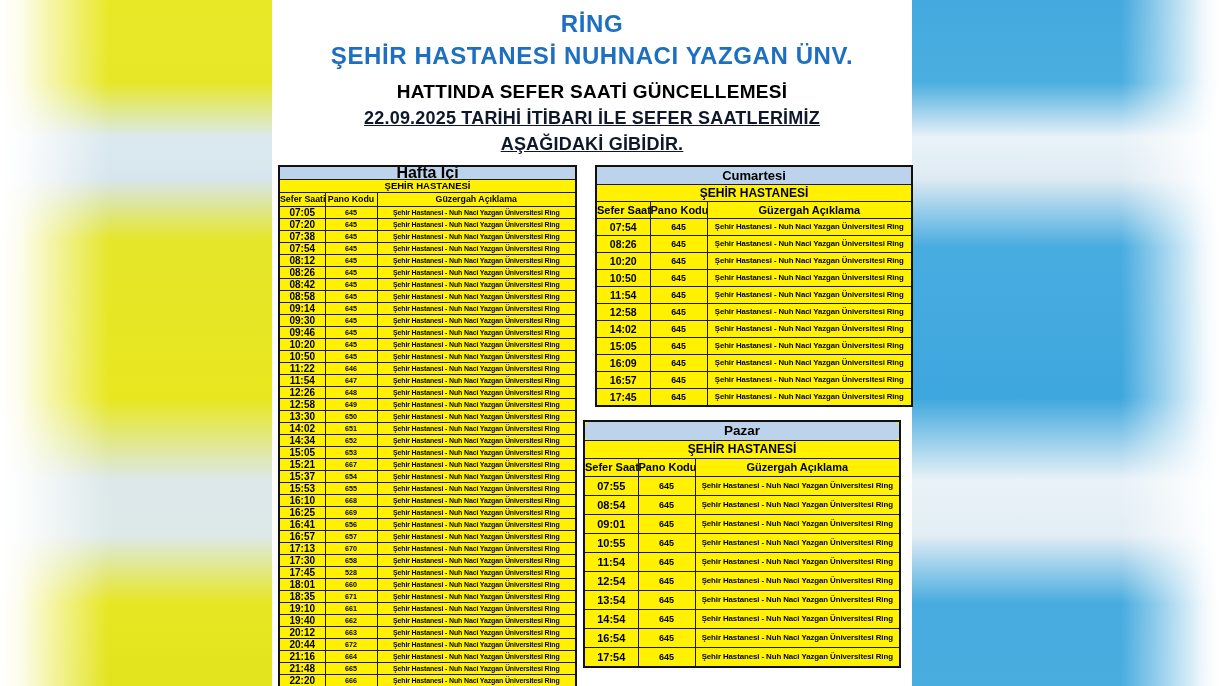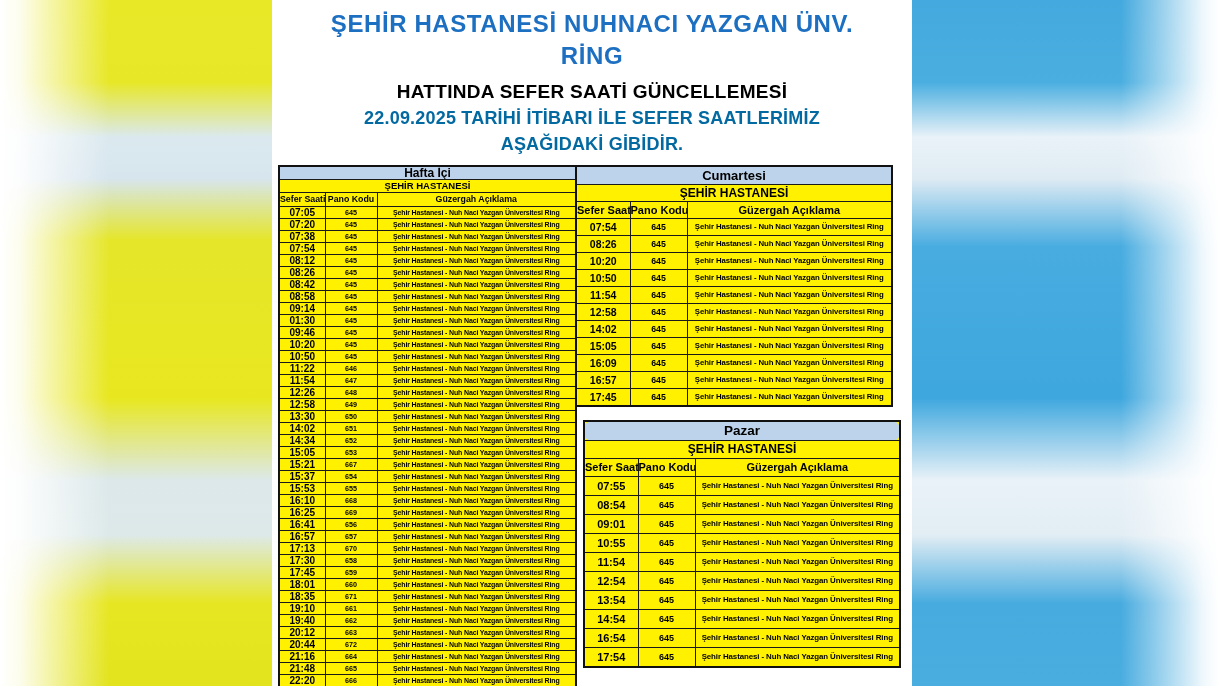--- a/index.html
+++ b/index.html
@@ -26,41 +26,41 @@
         #48ace0 36%, #3ea7de 58%,
         #e9f2f8 70%, #e2edf4 78%,
         #47abdf 88%, #4aade0 100%);}
 
   .center{position:absolute;left:272px;top:0;width:640px;height:686px;background:#fff;}
 
   
   .titles{text-align:center;padding-top:8px;font-weight:bold;}
   .t1{color:var(--title-blue,#1c6fc1);font-size:24px;line-height:32px;letter-spacing:.6px;}
   .t2{color:#000000;font-size:19px;line-height:24px;margin-top:8px;letter-spacing:.3px;}
-  .t3{color:#0369a1;font-size:18px;line-height:23px;margin-top:3px;letter-spacing:.2px;}
+  .t3{color:#0f172a;font-size:18px;line-height:23px;margin-top:3px;letter-spacing:.2px;text-decoration:underline;}
 
   
   table.tt{position:absolute;border-collapse:collapse;table-layout:fixed;
            border:2px solid #111;background:var(--cell-yellow,#fff100);}
   .tt th,.tt td{border:1px solid #1a1a1a;padding:0;text-align:center;font-weight:bold;
                 color:#000;overflow:hidden;white-space:nowrap;background:var(--cell-yellow,#fff100);}
   .tt th.day{background:var(--day-header-blue,#bdd3eb);}
 
   
   .wk{left:6px;top:165px;width:297px;}
-  .wk th.day{height:12px;font-size:12px;line-height:12px;}
+  .wk th.day{height:12px;font-size:16px;line-height:12px;text-decoration:underline;}
   .wk th.station{height:12px;font-size:9.5px;line-height:12px;}
   .wk th.colh{height:13px;font-size:8.8px;line-height:13px;}
   .wk td{height:11px;line-height:11px;}
   .wk td.c-time{font-size:10px;}
   .wk td.c-pano{font-size:7.2px;}
   .wk td.c-route{font-size:7px;letter-spacing:-.15px;}
 
   
-  .sat{left:303px;top:165px;width:316px;}
+  .sat{left:323px;top:165px;width:316px;}
   .sat th.day{height:17px;font-size:13px;line-height:17px;}
   .sat th.station{height:16px;font-size:12px;line-height:16px;}
   .sat th.colh{height:16px;font-size:11px;line-height:16px;}
   .sat td{height:16px;line-height:16px;}
   .sat td.c-time{font-size:10.5px;}
   .sat td.c-pano{font-size:8.8px;}
   .sat td.c-route{font-size:7.8px;letter-spacing:-.1px;}
 
   
   .sun{left:311px;top:420px;width:316px;}
@@ -74,22 +74,22 @@
 </style>
 </head>
 <body>
 
 <div class="stage">
   <div class="bg-left"></div>
   <div class="bg-right"></div>
 
   <div class="center">
     <div class="titles">
+      <div class="t1">RİNG</div>
       <div class="t1">ŞEHİR HASTANESİ NUHNACI YAZGAN ÜNV.</div>
-      <div class="t1">RİNG</div>
       <div class="t2">HATTINDA SEFER SAATİ GÜNCELLEMESİ</div>
       <div class="t3">22.09.2025 TARİHİ İTİBARI İLE SEFER SAATLERİMİZ</div>
       <div class="t3">AŞAĞIDAKİ GİBİDİR.</div>
     </div>
 
     <table class="tt wk">
       <colgroup>
           <col style="width:46px">
           <col style="width:52px">
           <col style="width:199px">
@@ -147,21 +147,21 @@
             <td class="c-time">08:58</td>
             <td class="c-pano">645</td>
             <td class="c-route">Şehir Hastanesi - Nuh Naci Yazgan Üniversitesi Ring</td>
           </tr>
           <tr>
             <td class="c-time">09:14</td>
             <td class="c-pano">645</td>
             <td class="c-route">Şehir Hastanesi - Nuh Naci Yazgan Üniversitesi Ring</td>
           </tr>
           <tr>
-            <td class="c-time">01:30</td>
+            <td class="c-time">09:30</td>
             <td class="c-pano">645</td>
             <td class="c-route">Şehir Hastanesi - Nuh Naci Yazgan Üniversitesi Ring</td>
           </tr>
           <tr>
             <td class="c-time">09:46</td>
             <td class="c-pano">645</td>
             <td class="c-route">Şehir Hastanesi - Nuh Naci Yazgan Üniversitesi Ring</td>
           </tr>
           <tr>
             <td class="c-time">10:20</td>
@@ -253,21 +253,21 @@
             <td class="c-pano">670</td>
             <td class="c-route">Şehir Hastanesi - Nuh Naci Yazgan Üniversitesi Ring</td>
           </tr>
           <tr>
             <td class="c-time">17:30</td>
             <td class="c-pano">658</td>
             <td class="c-route">Şehir Hastanesi - Nuh Naci Yazgan Üniversitesi Ring</td>
           </tr>
           <tr>
             <td class="c-time">17:45</td>
-            <td class="c-pano">659</td>
+            <td class="c-pano">528</td>
             <td class="c-route">Şehir Hastanesi - Nuh Naci Yazgan Üniversitesi Ring</td>
           </tr>
           <tr>
             <td class="c-time">18:01</td>
             <td class="c-pano">660</td>
             <td class="c-route">Şehir Hastanesi - Nuh Naci Yazgan Üniversitesi Ring</td>
           </tr>
           <tr>
             <td class="c-time">18:35</td>
             <td class="c-pano">671</td>

